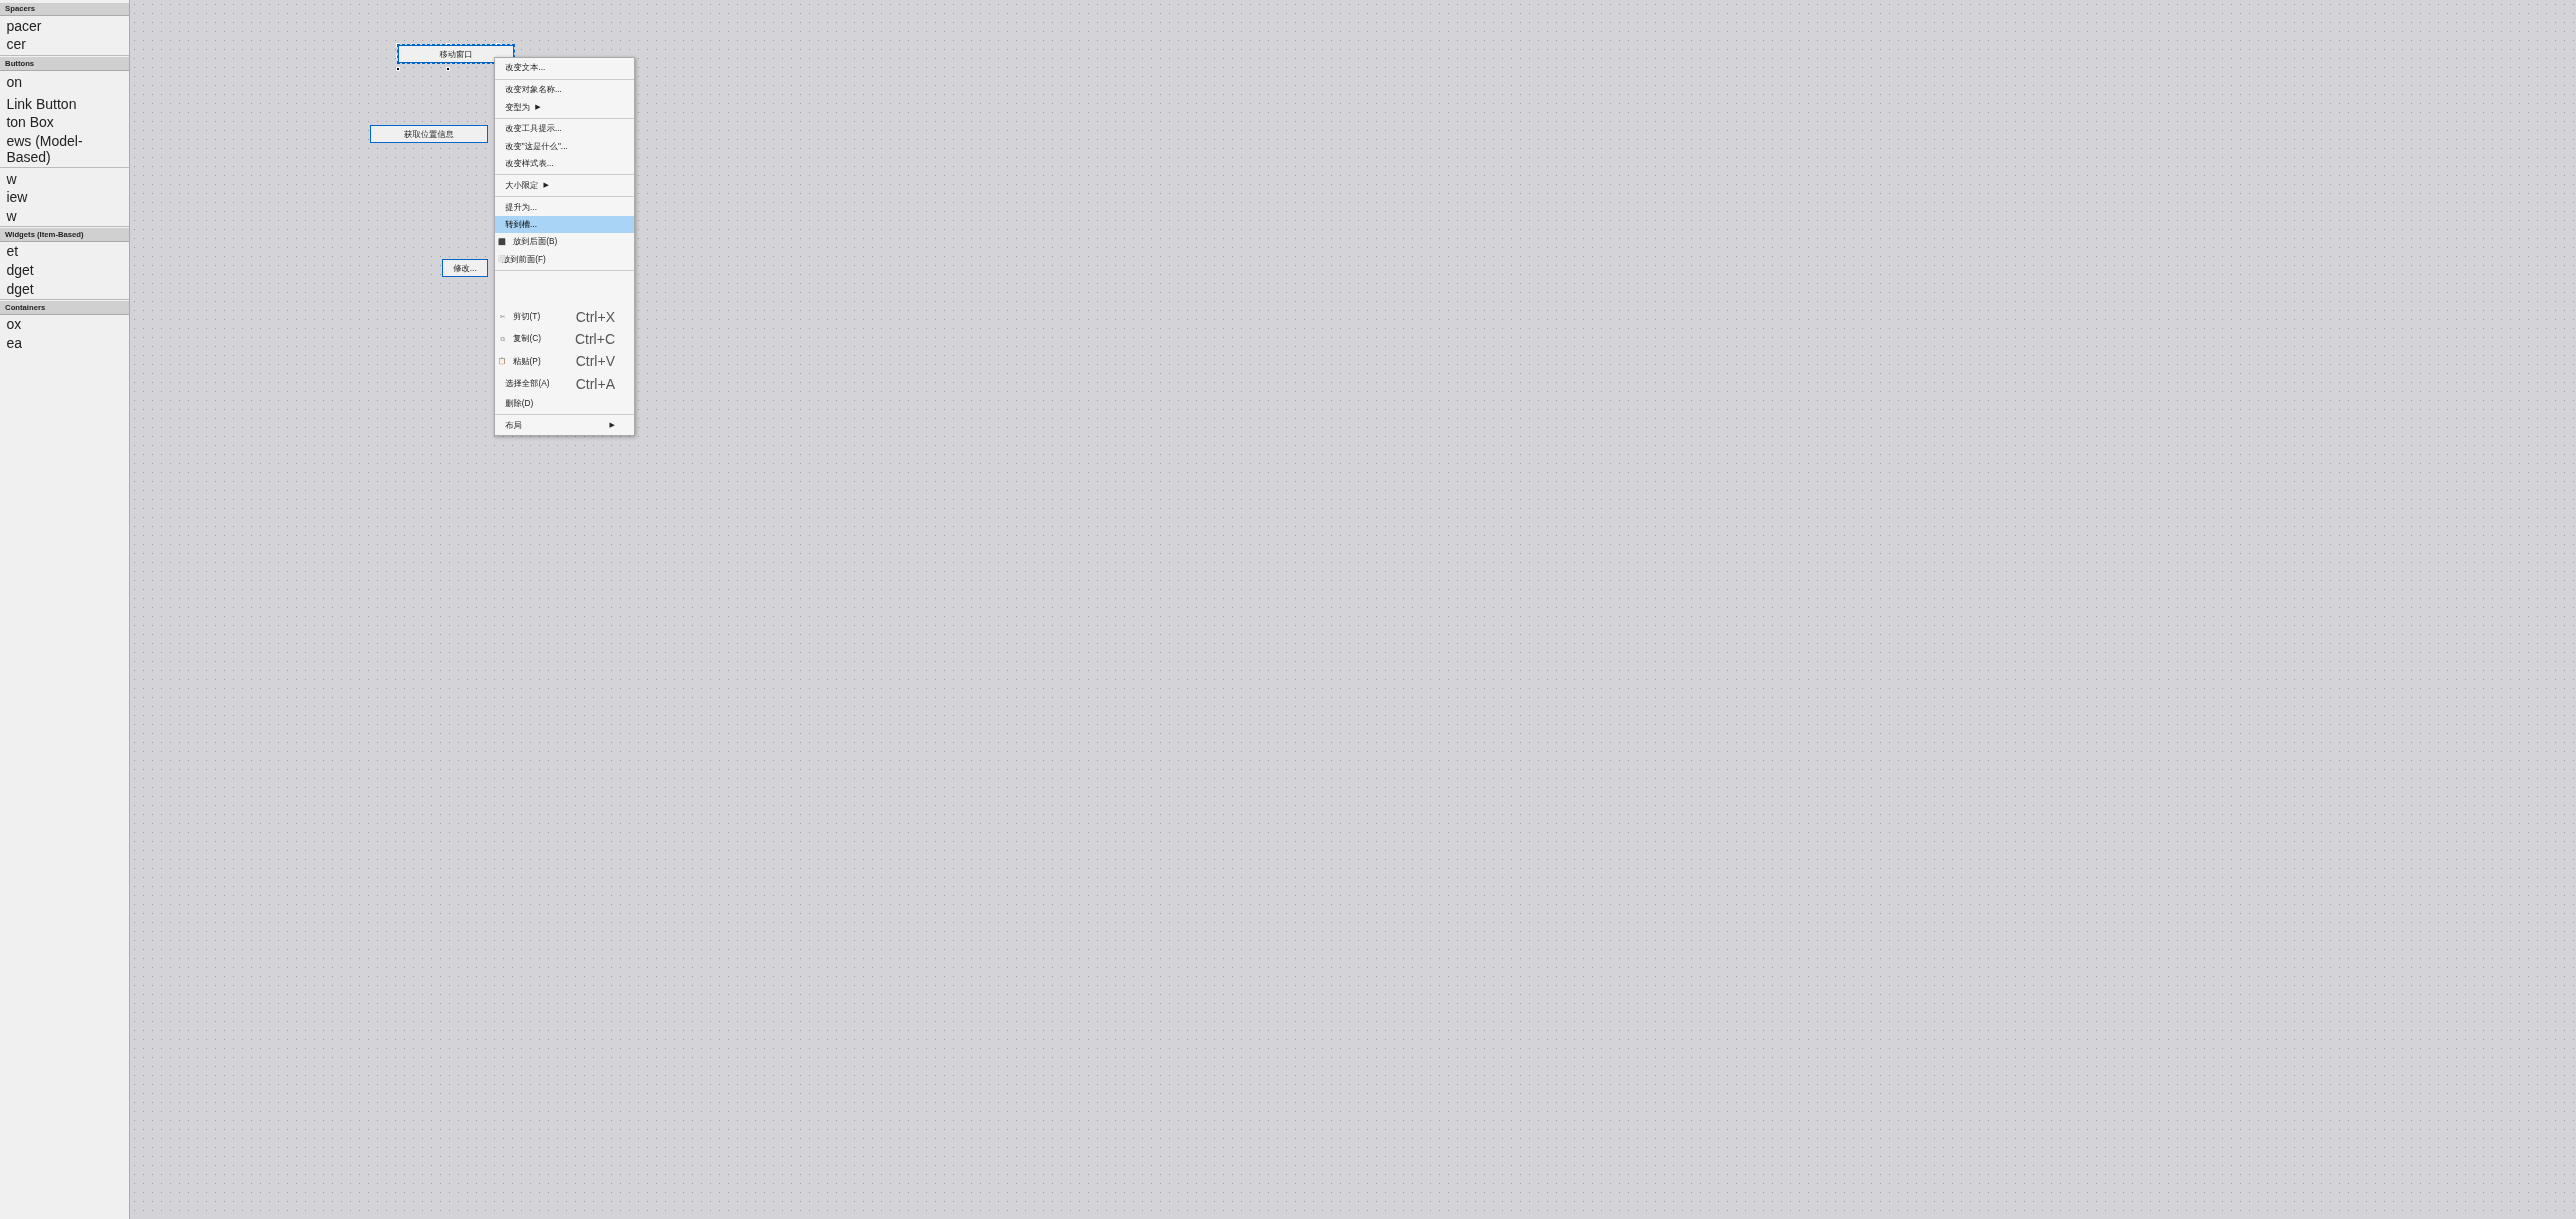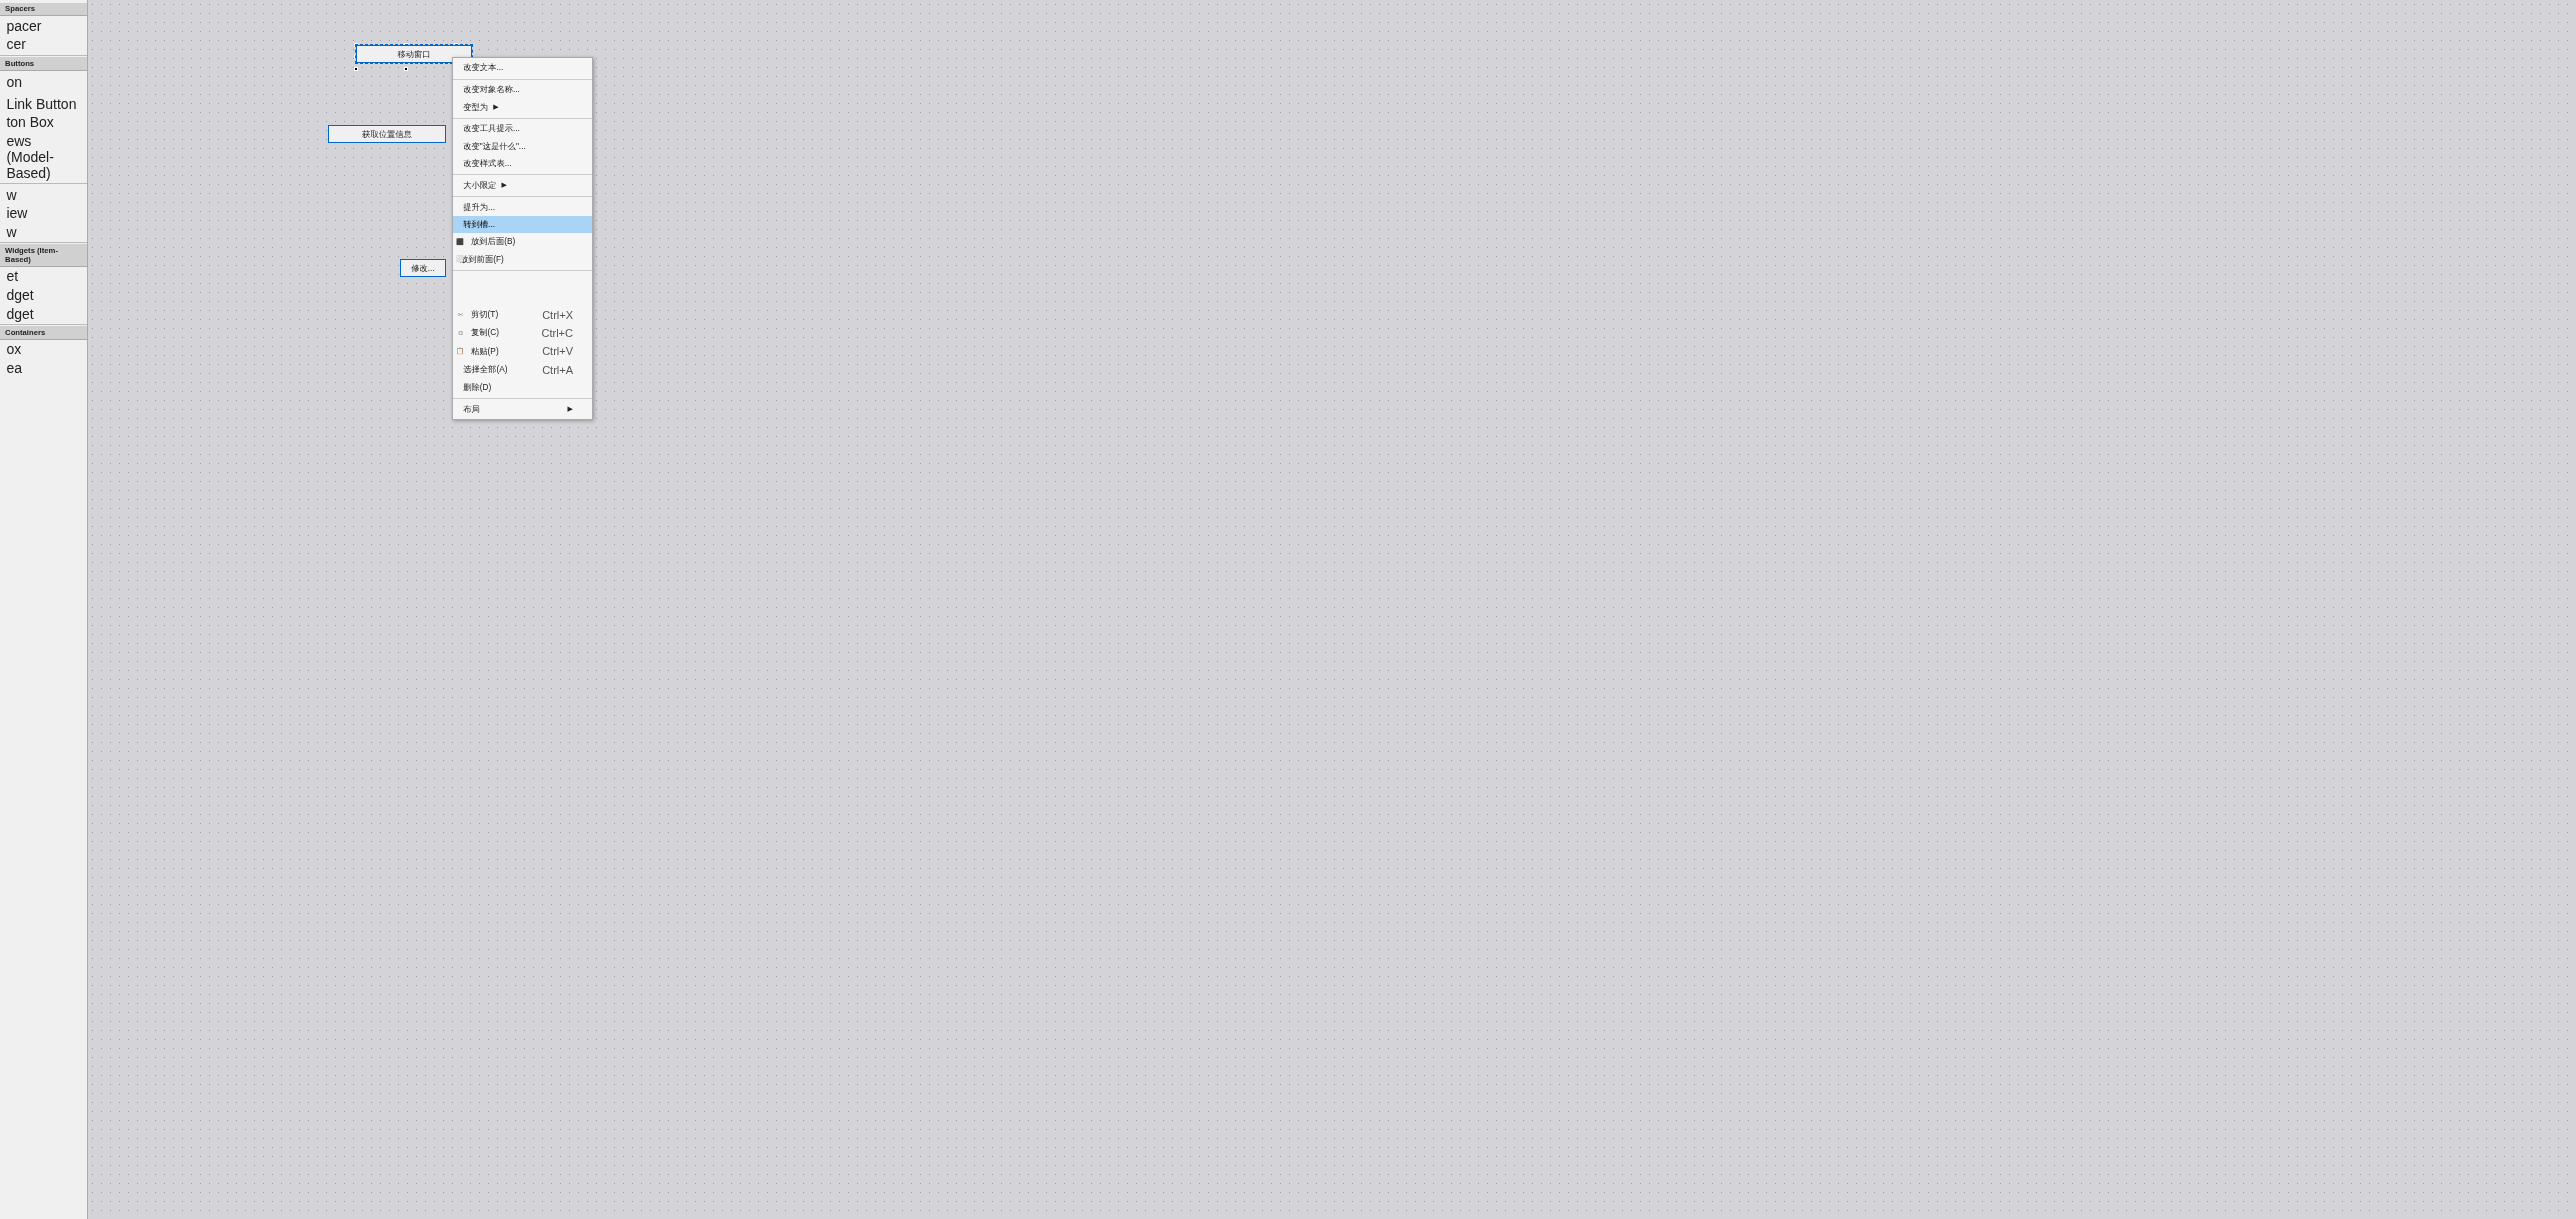--- a/index.html
+++ b/index.html
@@ -12,21 +12,21 @@
       background-color: #c8c8c8;
       font-family: "Microsoft YaHei", "SimSun", Arial, sans-serif;
       font-size: 8.3px;
       width: 100vw;
       height: 100vh;
       overflow: hidden;
       display: flex;
     }
 
     .left-panel {
-      width: 88px;
+      width: 130px;
       background-color: #f0f0f0;
       border-right: 0.6px solid #aaa;
       height: 100vh;
       display: flex;
       flex-direction: column;
       padding-top: 2.6px;
       flex-shrink: 0;
     }
 
     .left-section-header {
@@ -111,21 +111,21 @@
     }
 
     .menu-item.highlighted {
       background-color: #aad4f5;
       color: #000;
     }
 
     .menu-item .shortcut {
       color: #555;
       margin-left: 19px;
-      font-size: 11px;
+      font-size: 14px;
     }
 
     .menu-item .arrow {
       margin-left: 5.1px;
       font-size: 7px;
     }
 
     .menu-separator {
       height: 0.6px;
       background-color: #ccc;

